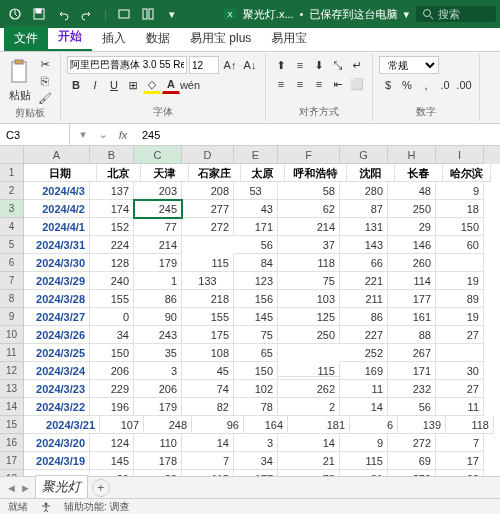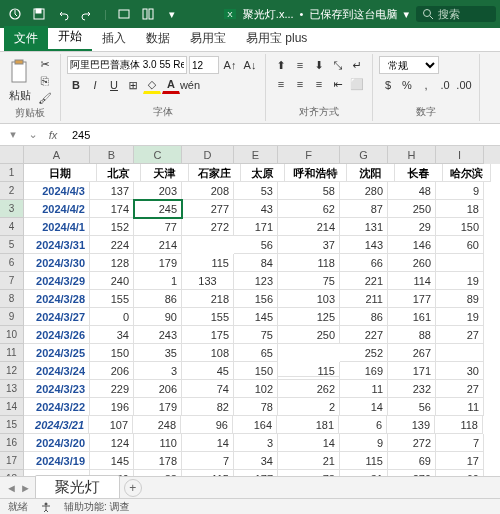--- a/index.html
+++ b/index.html
@@ -10,21 +10,21 @@
 .qat-btn svg{fill:#fff;stroke:#fff;}
 .titlebar .docname{margin-left:40px;display:flex;align-items:center;gap:6px;white-space:nowrap;}
 .titlebar .save-status{font-size:11px;}
 .titlebar .search{margin-left:auto;display:flex;align-items:center;background:#0f5230;border-radius:3px;padding:2px 6px;gap:4px;min-width:80px;}
 .titlebar .search input{background:transparent;border:none;color:#fff;font-size:11px;width:50px;outline:none;}
 .titlebar .search input::placeholder{color:#c0d8c8;}
 .divider{color:#4a8d64;margin:0 4px;}
 .menubar{background:#fff;height:24px;display:flex;align-items:flex-end;padding:0 4px;border-bottom:1px solid #d0d0d0;}
 .menu-item{padding:4px 10px;font-size:12px;cursor:pointer;}
 .menu-item.file{background:#107c41;color:#fff;}
-.menu-item.active{border-bottom:2px solid #107c41;color:#000000;font-weight:400;}
+.menu-item.active{border-bottom:2px solid #107c41;color:#6d28d9;font-weight:700;}
 .ribbon{background:#f3f3f3;height:72px;display:flex;border-bottom:1px solid #d0d0d0;padding:2px 0;}
 .rgroup{border-right:1px solid #d8d8d8;padding:2px 6px;display:flex;flex-direction:column;justify-content:space-between;}
 .rgroup-label{text-align:center;font-size:10px;color:#666;margin-top:auto;}
 .rgroup-content{display:flex;gap:2px;align-items:flex-start;flex:1;}
 .paste-btn{display:flex;flex-direction:column;align-items:center;gap:2px;padding:2px;}
 .paste-icon{width:24px;height:28px;}
 .small-btns{display:flex;flex-direction:column;gap:1px;}
 .sbtn{width:18px;height:16px;display:flex;align-items:center;justify-content:center;}
 .font-row{display:flex;gap:2px;align-items:center;margin-bottom:2px;}
 .font-select{border:1px solid #ccc;background:#fff;font-size:10px;padding:1px 2px;height:18px;}
@@ -51,21 +51,21 @@
 .rh.active{background:#d2e8d8;}
 .cells{position:absolute;left:24px;top:18px;right:0;}
 .crow{display:flex;height:18px;}
 .cell{border-right:1px solid #e0e0e0;border-bottom:1px solid #e0e0e0;padding:0 4px;font-size:11px;line-height:18px;text-align:right;overflow:hidden;white-space:nowrap;}
 .cell.hdr{font-weight:bold;text-align:center;color:#000;}
 .cell.date{color:#1f4e9c;font-weight:bold;text-align:right;}
 .cell.selected{outline:2px solid #107c41;outline-offset:-1px;background:#fff;z-index:2;position:relative;}
 .w-A{width:66px;}.w-B{width:44px;}.w-C{width:48px;}.w-D{width:52px;}.w-E{width:44px;}.w-F{width:62px;}.w-G{width:48px;}.w-H{width:48px;}.w-I{width:48px;}
 .sheet-tabs{position:absolute;bottom:16px;left:0;right:0;height:22px;background:#f3f3f3;border-top:1px solid #d0d0d0;display:flex;align-items:center;padding:0 6px;gap:4px;}
 .nav-arrows{display:flex;gap:2px;color:#888;}
-.tab{background:#fff;border:1px solid #ccc;border-bottom:none;padding:2px 19px;font-size:15px;border-radius:2px 2px 0 0;}
+.tab{background:#fff;border:1px solid #ccc;border-bottom:none;padding:2px 6px;font-size:13px;border-radius:2px 2px 0 0;font-style:italic;}
 .tab.active{border-bottom:2px solid #107c41;}
 .add-tab{width:18px;height:18px;border:1px solid #ccc;border-radius:50%;display:flex;align-items:center;justify-content:center;font-size:12px;color:#666;}
 .statusbar{position:absolute;bottom:0;left:0;right:0;height:16px;background:#f3f3f3;border-top:1px solid #d0d0d0;display:flex;align-items:center;padding:0 8px;gap:12px;font-size:10px;color:#555;}
 .acc-icon{width:12px;height:12px;}
 </style>
 </head>
 <body>
 
 <div class="titlebar">
   <div class="qat">
@@ -122,22 +122,22 @@
       </svg>
     <input placeholder="搜索" style="">
   </div>
 </div>
 
 <div class="menubar">
   <div class="menu-item file">文件</div>
   <div class="menu-item active">开始</div>
   <div class="menu-item">插入</div>
   <div class="menu-item">数据</div>
+  <div class="menu-item">易用宝 plus</div>
   <div class="menu-item">易用宝</div>
-  <div class="menu-item">易用宝 plus</div>
 </div>
 
 <div class="ribbon">
   <div class="rgroup">
     <div class="rgroup-content">
       <div class="paste-btn">
         <svg class="paste-icon" viewBox="0 0 24 28">
             <rect x="4" y="4" width="14" height="20" fill="#fff" stroke="#888"></rect>
             <rect x="7" y="2" width="8" height="4" fill="#d8a050" stroke="#888"></rect>
           </svg>
@@ -203,20 +203,21 @@
         <div class="ibtn">,</div>
         <div class="ibtn">.0</div>
         <div class="ibtn">.00</div>
       </div>
     </div>
     <div class="rgroup-label">数字</div>
   </div>
 </div>
 
 <div class="namebox-row">
+  <input class="namebox" value="C3" style="">
   <div class="fx-btns">
     <div class="fx-btn">▾</div>
     <div class="fx-btn">⌄</div>
     <div class="fx-btn fx-label">fx</div>
   </div>
   <input class="formula-input" value="245" style="">
 </div>
 
 <div class="grid-area">
   <div class="sel-all"></div>
@@ -261,21 +262,21 @@
         <div class="cell hdr w-F" style="width: 62px;">呼和浩特</div>
         <div class="cell hdr w-G" style="width: 48px;">沈阳</div>
         <div class="cell hdr w-H" style="width: 48px;">长春</div>
         <div class="cell hdr w-I" style="width: 48px;">哈尔滨</div>
       </div>
       <div class="crow">
         <div class="cell date w-A" style="width: 66px;">2024/4/3</div>
         <div class="cell w-B" style="width: 44px;">137</div>
         <div class="cell w-C" style="width: 48px;">203</div>
         <div class="cell w-D" style="width: 52px;">208</div>
-        <div class="cell w-E" style="width: 44px;">53</div>
+        <div class="cell w-E" style="width: 44px; text-align: center;">53</div>
         <div class="cell w-F" style="width: 62px;">58</div>
         <div class="cell w-G" style="width: 48px;">280</div>
         <div class="cell w-H" style="width: 48px;">48</div>
         <div class="cell w-I" style="width: 48px;">9</div>
       </div>
       <div class="crow">
         <div class="cell date w-A" style="width: 66px;">2024/4/2</div>
         <div class="cell w-B" style="width: 44px;">174</div>
         <div class="cell w-C selected" style="width: 48px;">245</div>
         <div class="cell w-D" style="width: 52px;">277</div>
@@ -400,21 +401,21 @@
         <div class="cell w-B" style="width: 44px;">196</div>
         <div class="cell w-C" style="width: 48px;">179</div>
         <div class="cell w-D" style="width: 52px;">82</div>
         <div class="cell w-E" style="width: 44px;">78</div>
         <div class="cell w-F" style="width: 62px;">2</div>
         <div class="cell w-G" style="width: 48px;">14</div>
         <div class="cell w-H" style="width: 48px;">56</div>
         <div class="cell w-I" style="width: 48px;">11</div>
       </div>
       <div class="crow">
-        <div class="cell date w-A" style="width: 65px; font-style: italic;">2024/3/21</div>
+        <div class="cell date w-A" style="width: 76px;">2024/3/21</div>
         <div class="cell w-B" style="width: 44px;">107</div>
         <div class="cell w-C" style="width: 48px;">248</div>
         <div class="cell w-D" style="width: 52px;">96</div>
         <div class="cell w-E" style="width: 44px;">164</div>
         <div class="cell w-F" style="width: 62px;">181</div>
         <div class="cell w-G" style="width: 48px;">6</div>
         <div class="cell w-H" style="width: 48px;">139</div>
         <div class="cell w-I" style="width: 48px;">118</div>
       </div>
       <div class="crow">

